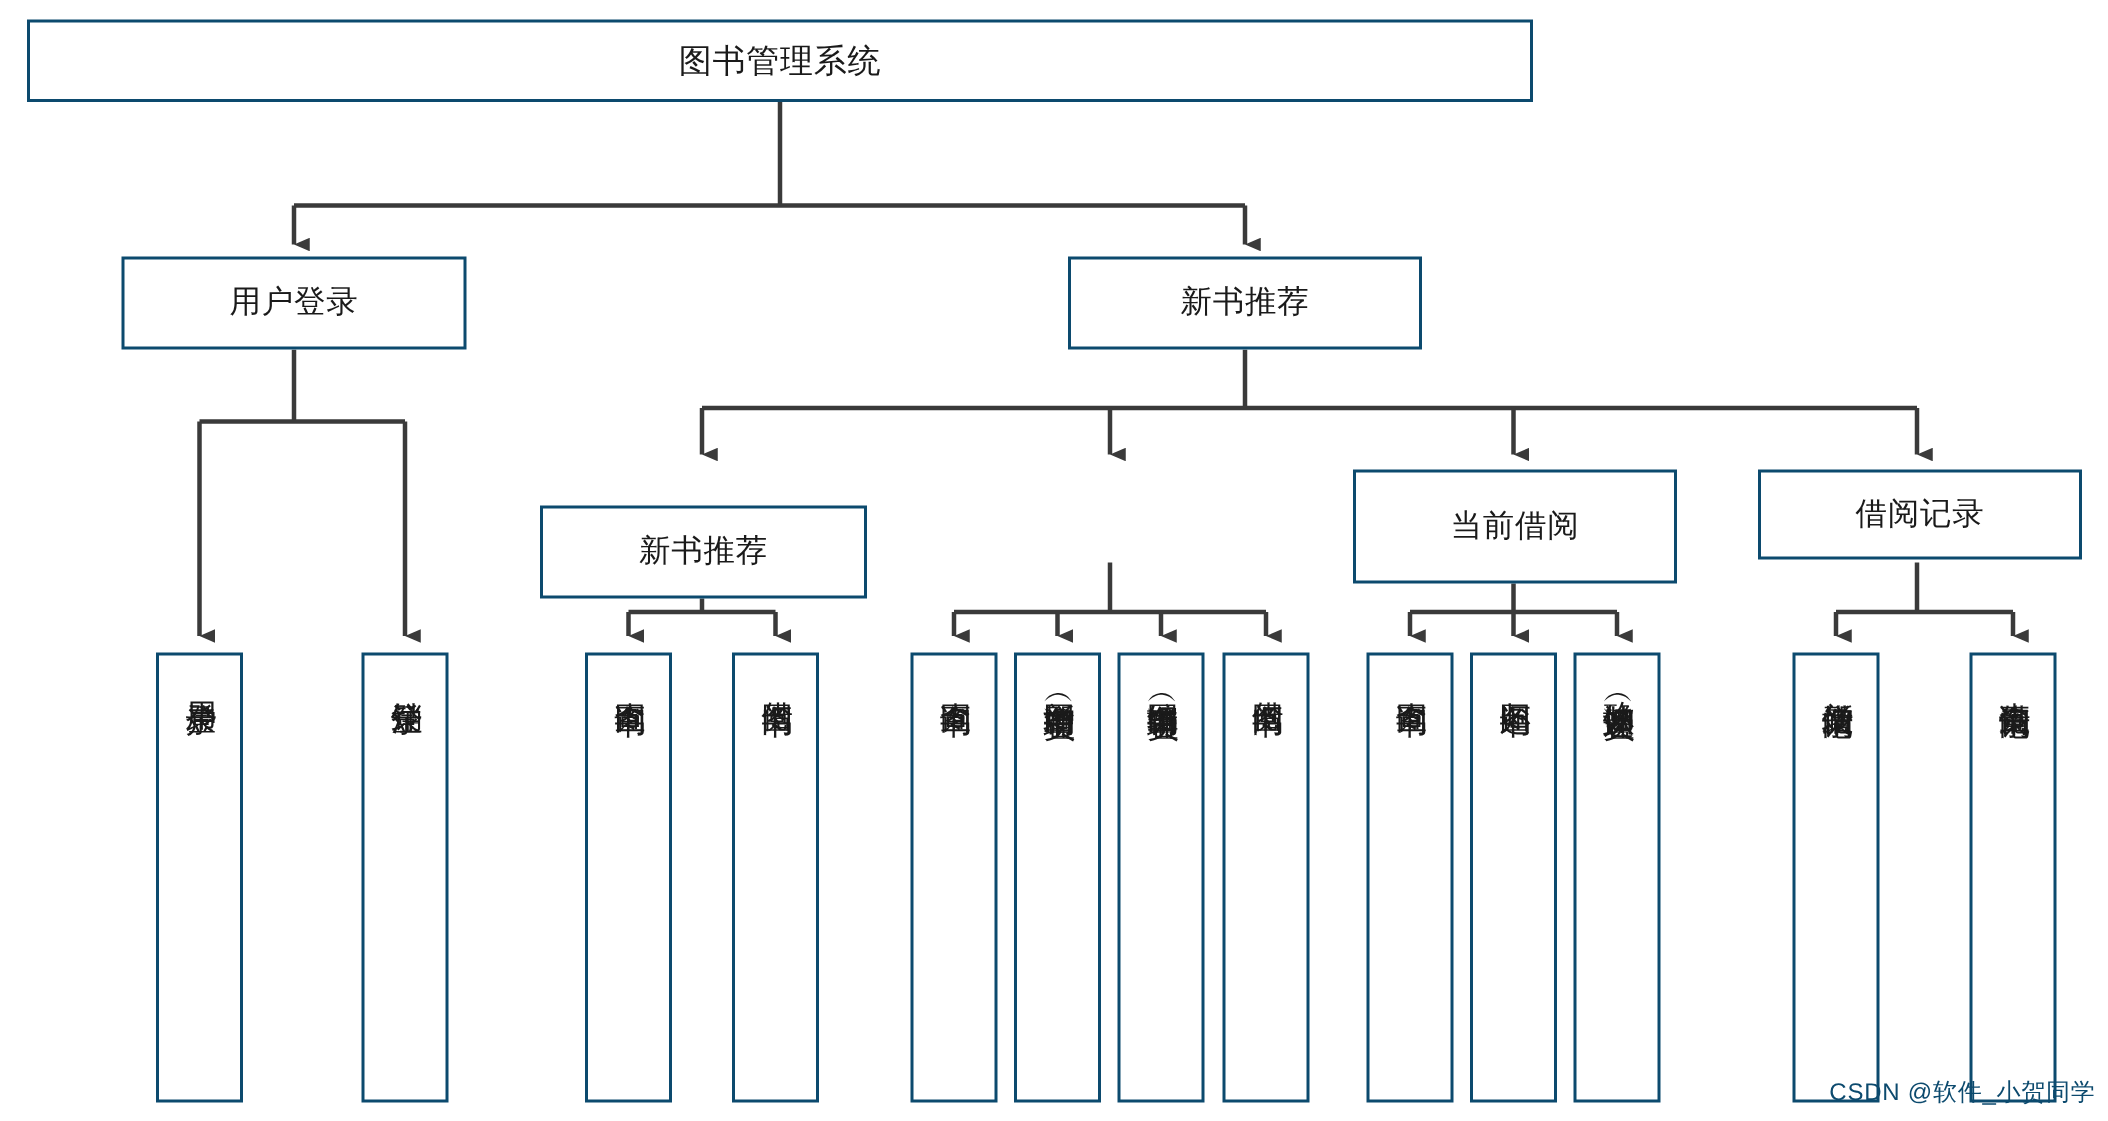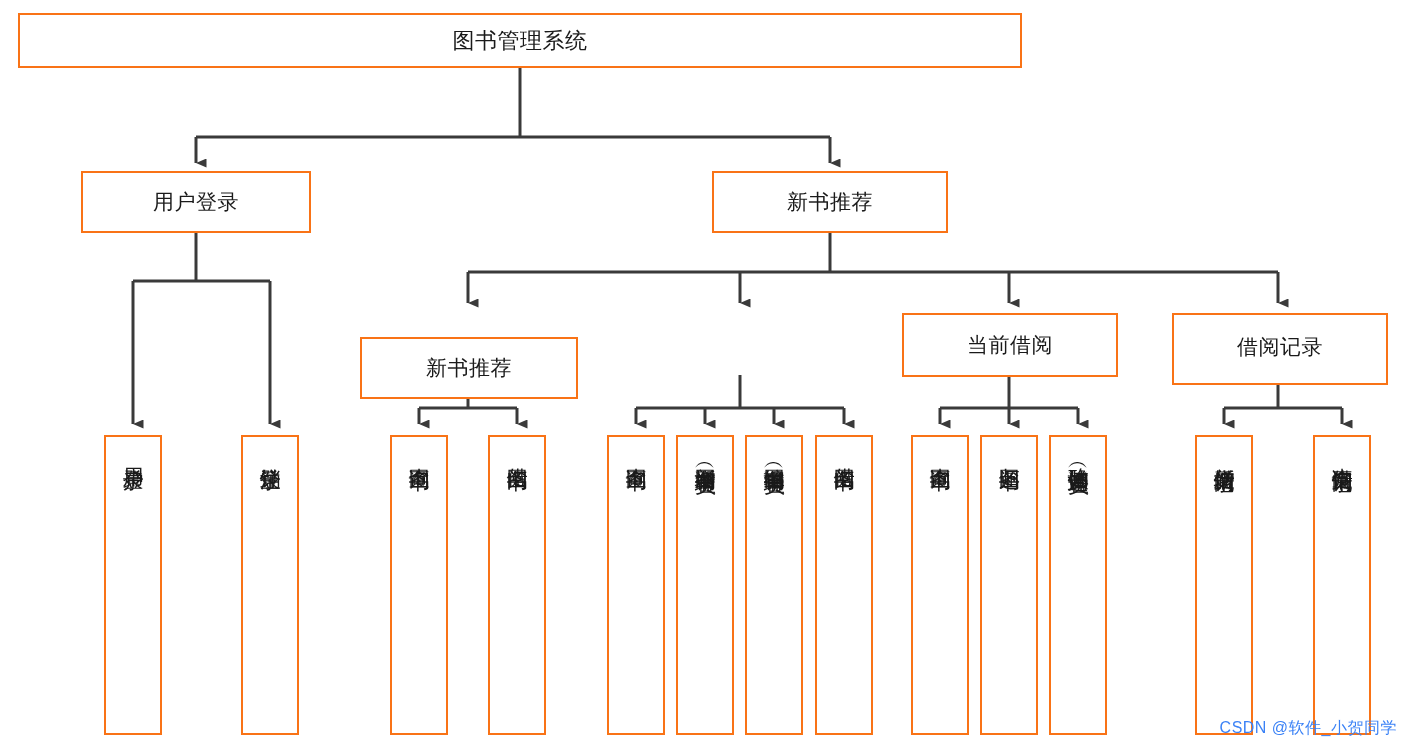--- a/index.html
+++ b/index.html
@@ -22,21 +22,21 @@
     position: absolute;
     left: 0;
     top: 0;
     width: 1405px;
     height: 747px;
     pointer-events: none;
   }
   .node {
     position: absolute;
     box-sizing: border-box;
-    border: 2px solid #f97316;
+    border: 2px solid #0c4a6e;
     background: #ffffff;
     display: flex;
     align-items: center;
     justify-content: center;
     color: #1a1a1a;
   }
   .node-label {
     display: block;
     text-align: center;
     line-height: 1.18;
@@ -65,21 +65,21 @@
     max-height: 272px;
   }
   .node.vertical.tall-label .node-label {
     max-height: 278px;
   }
   #watermark {
     position: absolute;
     right: 8px;
     bottom: 8px;
     font-size: 16px;
-    color: #3b82f6;
+    color: #0c4a6e;
     letter-spacing: 0.5px;
     white-space: nowrap;
     user-select: none;
   }
 </style>
 </head>
 <body>
 
 <div id="diagram-root">
 
@@ -141,24 +141,24 @@
   <div class="node horizontal" style="left:81px; top:171px; width:230px; height:62px;">
     <span class="node-label">用户登录</span>
   </div>
   <div class="node horizontal" style="left:712px; top:171px; width:236px; height:62px;">
     <span class="node-label">新书推荐</span>
   </div>
 
   <div class="node horizontal" style="left:360px; top:313px; width:218px; height:62px;margin-top:24px;">
     <span class="node-label">新书推荐</span>
   </div>
-  <div class="node horizontal" style="left:902px; top:313px; width:216px; height:64px;">
+  <div class="node horizontal" style="left:902px; top:313px; width:216px; height:76px;">
     <span class="node-label">当前借阅</span>
   </div>
-  <div class="node horizontal" style="left:1172px; top:313px; width:216px; height:72px;font-family:Liberation Mono, monospace;">
+  <div class="node horizontal" style="left:1172px; top:313px; width:216px; height:60px;">
     <span class="node-label">借阅记录</span>
   </div>
 
   <div class="node vertical" style="left:104px; top:435px; width:58px; height:300px;">
     <span class="node-label">用户登录</span>
   </div>
   <div class="node vertical" style="left:241px; top:435px; width:58px; height:300px;">
     <span class="node-label">注销登录</span>
   </div>
 

